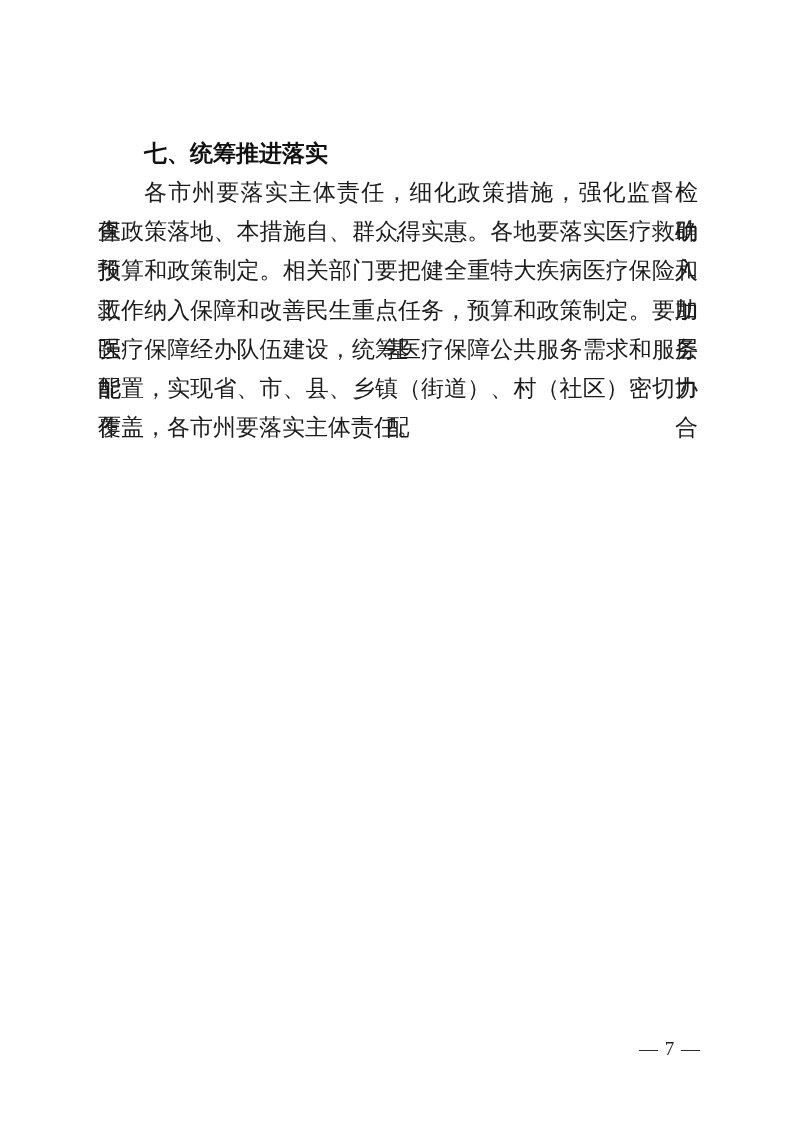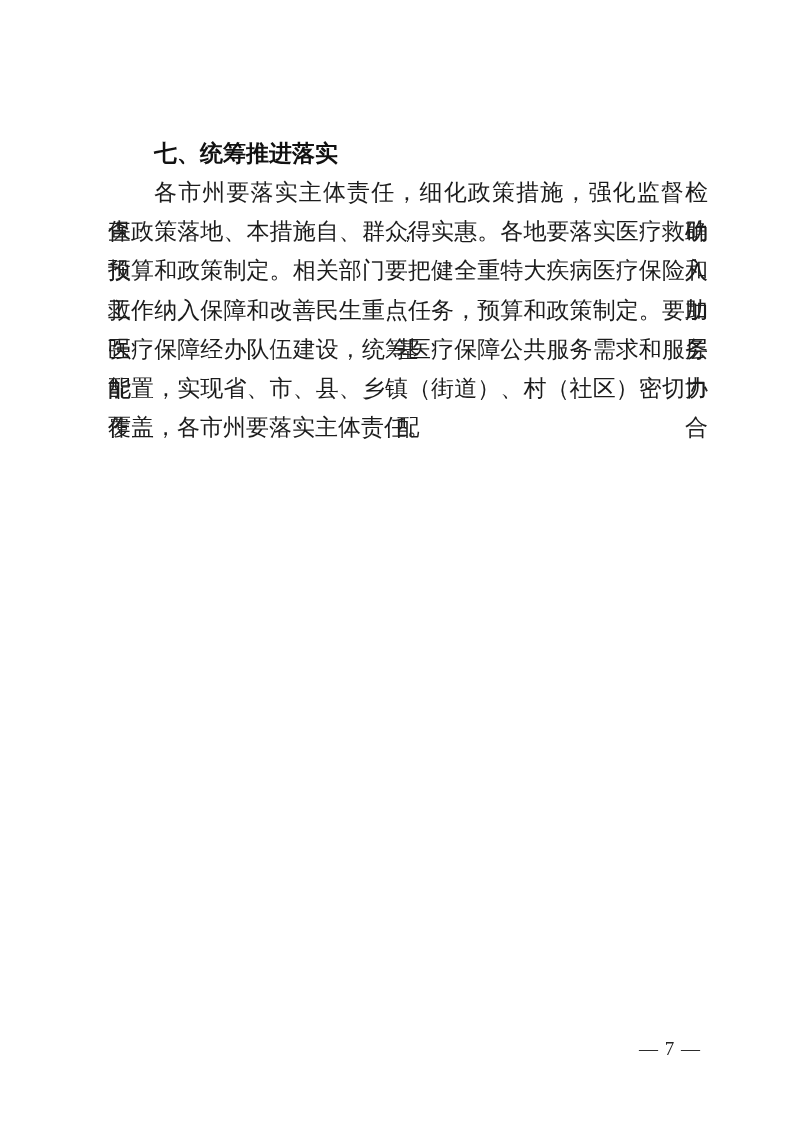--- a/index.html
+++ b/index.html
@@ -12,21 +12,21 @@
   .sheet {
     position: relative;
     width: 793px;
     height: 1122px;
     background: #ffffff;
     overflow: hidden;
     color: #1c1c1c;
   }
   .content {
     position: absolute;
-    left: 108px;
+    left: 98px;
     top: 133px;
     width: 600px;
   }
   .heading {
     font-family: "Liberation Sans", "DejaVu Sans", sans-serif;
     font-weight: 700;
     font-size: 23px;
     line-height: 40px;
     height: 40px;
     text-indent: 2em;

